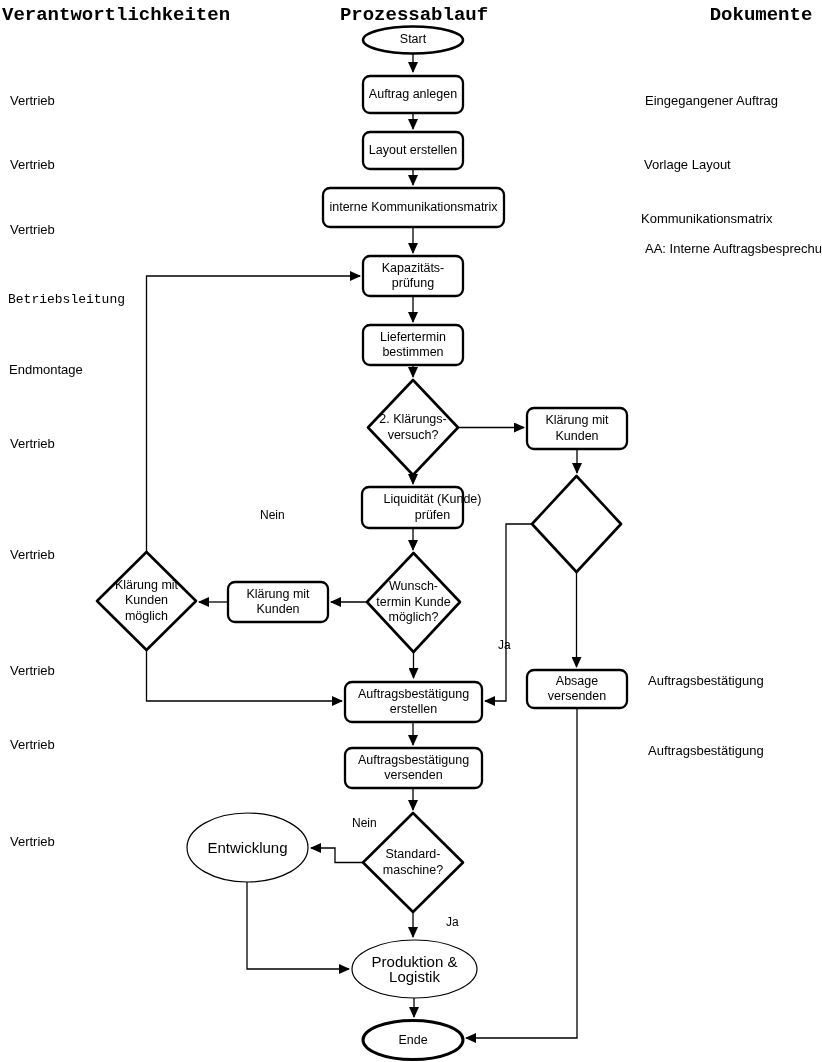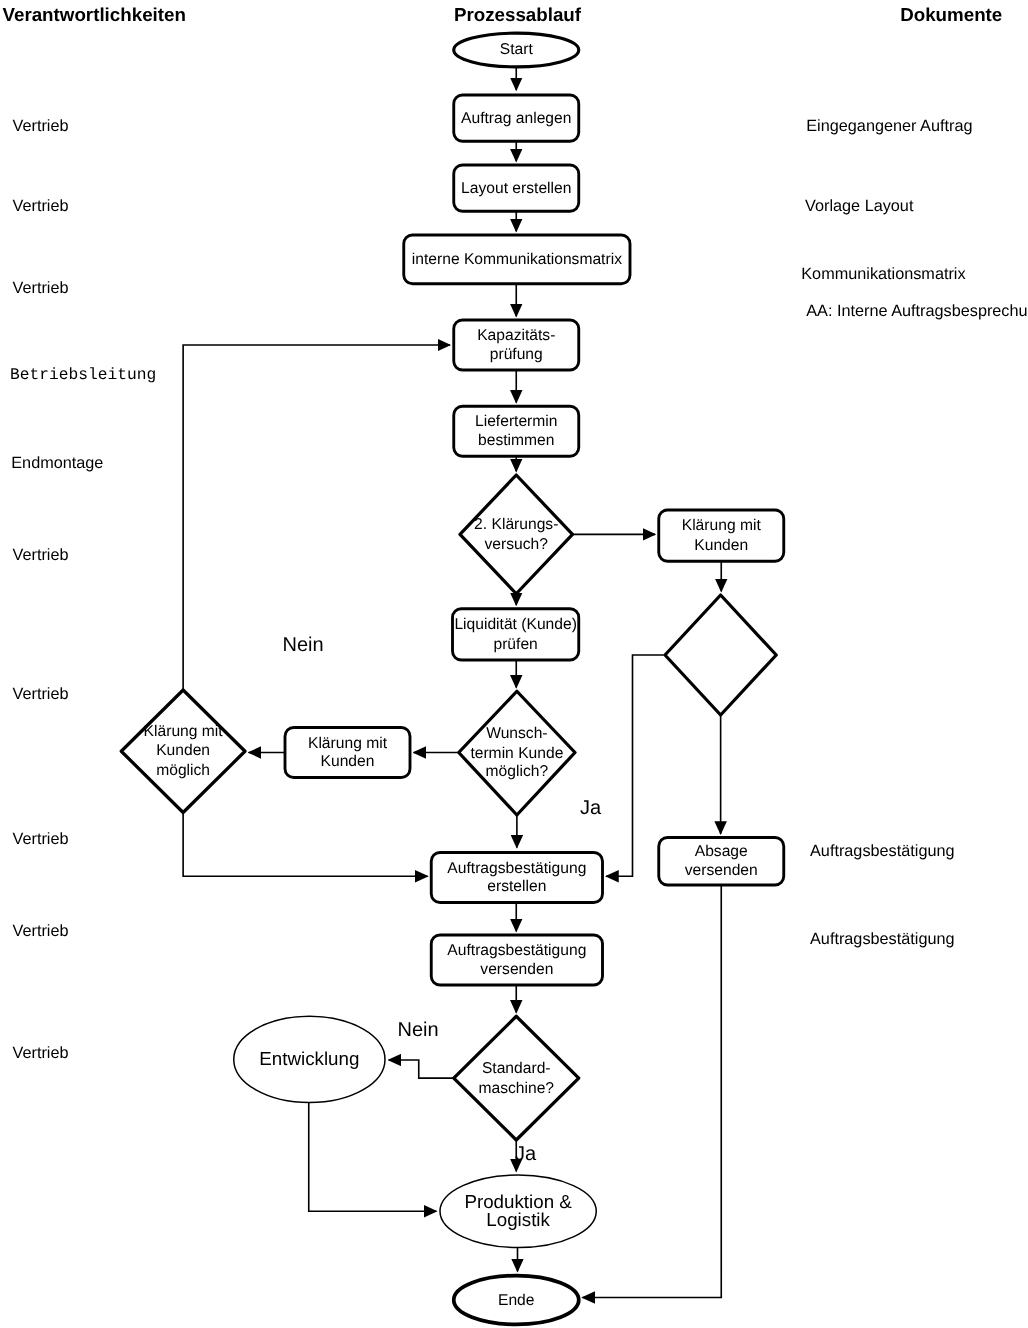--- a/index.html
+++ b/index.html
@@ -1,30 +1,30 @@
 <!DOCTYPE html>
 <html><head>
 <meta charset="utf-8">
 <style>
   html,body { margin:0; padding:0; background:#ffffff; }
   .canvas {
     position:relative; width:822px; height:1062px; background:#ffffff;
     font-family:"Liberation Sans", sans-serif; color:#000000; overflow:hidden;
   }
   .layer { position:absolute; left:0; top:0; }
-  .hdr { position:absolute; font-size:15px; font-weight:bold; white-space:nowrap; }
+  .hdr { position:absolute; font-size:19px; font-weight:bold; white-space:nowrap;font-family:Liberation Mono, monospace; }
   .hdr.centered { transform:translateX(-50%); }
   .lane-lbl { position:absolute; font-size:13px; white-space:nowrap; }
   .doc-lbl  { position:absolute; font-size:13px; white-space:nowrap; }
   .node-label {
     position:absolute; display:flex; align-items:center; justify-content:center;
     text-align:center; font-size:12.5px; line-height:15.5px; white-space:pre-line;
   }
   .node-label.small { font-size:15px; }
-  .edge-label { position:absolute; font-size:16px; white-space:nowrap; }
+  .edge-label { position:absolute; font-size:12px; white-space:nowrap;margin-left:34px; }
   svg .edge { fill:none; stroke:#000000; stroke-width:1.3px; }
   svg .shape { fill:#ffffff; stroke:#000000; }
   svg .rect-shape { stroke-width:2.3px; }
   svg .diamond-shape { stroke-width:2.6px; stroke-linejoin:round; }
   svg .terminator { stroke-width:2.5px; }
   svg .terminator-end { stroke-width:3px; }
   svg .thin-ellipse { stroke-width:1.2px; }
 </style>
 </head>
 <body>
@@ -112,21 +112,21 @@
   <div class="node-label" style="left:363px; top:132px; width:100px; height:37px;">Layout erstellen</div>
   <div class="node-label" style="left:323px; top:188px; width:181px; height:39px;">interne Kommunikationsmatrix</div>
   <div class="node-label" style="left:363px; top:256px; width:100px; height:40px;">Kapazitäts-
 prüfung</div>
   <div class="node-label" style="left:363px; top:325px; width:100px; height:40px;">Liefertermin
 bestimmen</div>
   <div class="node-label" style="left:368px; top:380px; width:90px;  height:95px;">2. Klärungs-
 versuch?</div>
   <div class="node-label" style="left:527px; top:408px; width:100px; height:41px;">Klärung mit
 Kunden</div>
-  <div class="node-label" style="left:362px; top:487px; width:101px; height:41px;">Liquidität (Kunde)
+  <div class="node-label" style="left:362px; top:487px; width:101px; height:41px;padding-left:20px;">Liquidität (Kunde)
 prüfen</div>
   <div class="node-label" style="left:367px; top:553px; width:93px;  height:99px;">Wunsch-
 termin Kunde
 möglich?</div>
   <div class="node-label" style="left:228px; top:582px; width:100px; height:40px;">Klärung mit
 Kunden</div>
   <div class="node-label" style="left:97px;  top:552px; width:99px;  height:98px;">Klärung mit
 Kunden
 möglich</div>
   <div class="node-label" style="left:345px; top:682px; width:137px; height:40px;">Auftragsbestätigung

